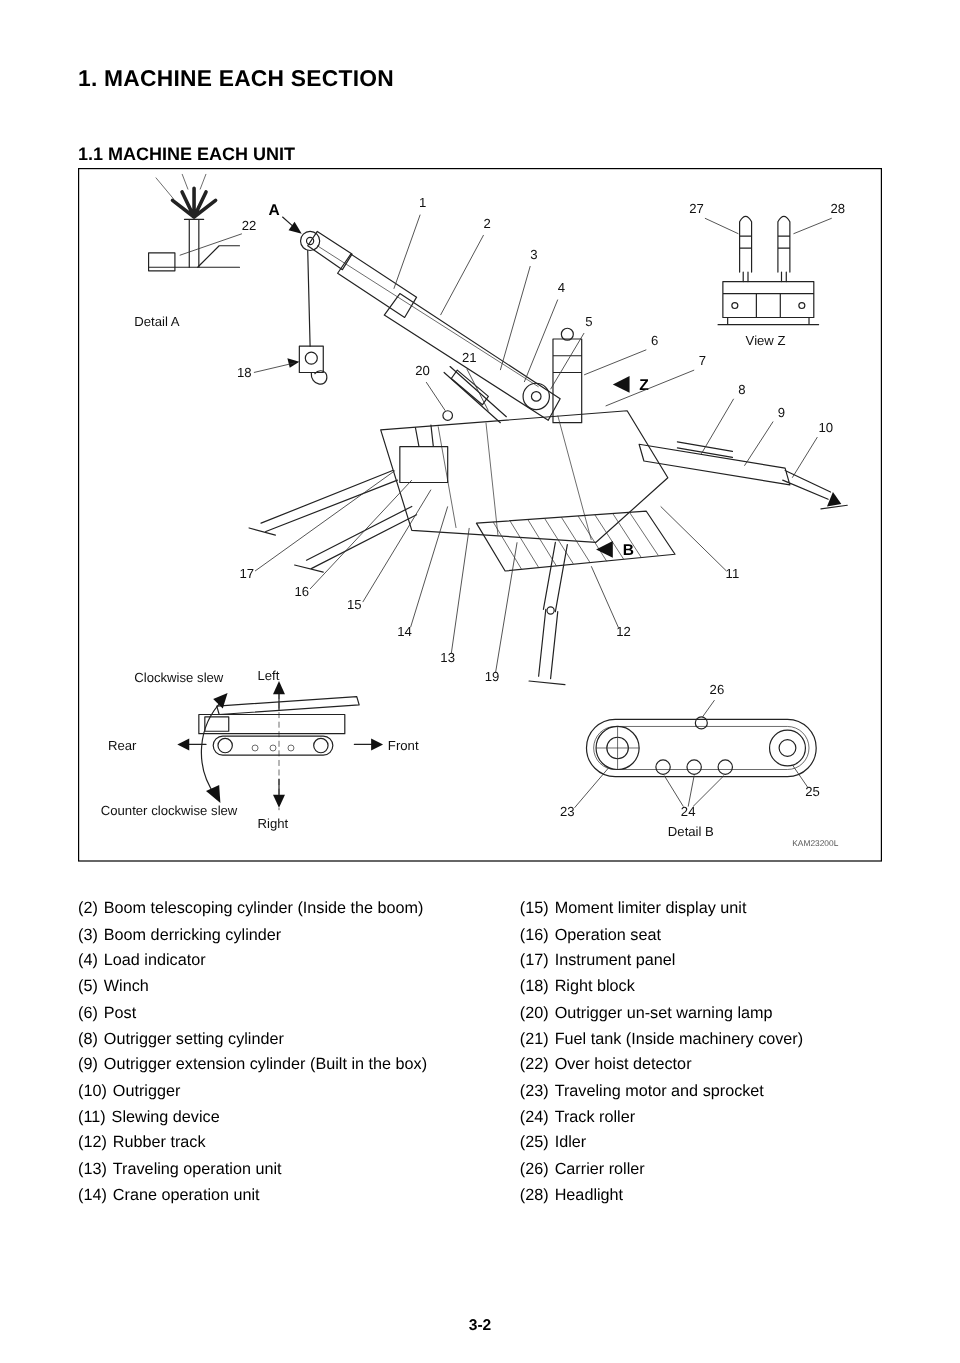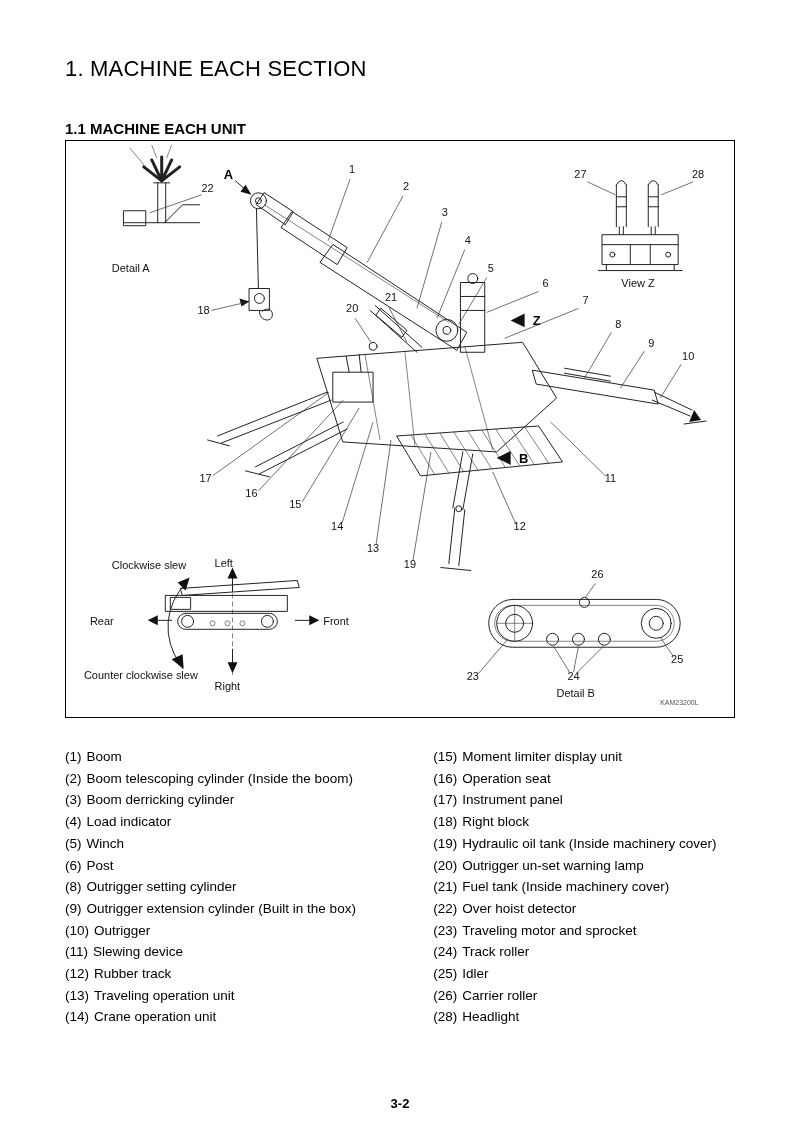--- a/index.html
+++ b/index.html
@@ -5,21 +5,21 @@
   * { margin:0; padding:0; box-sizing:border-box; }
   html,body { background:#ffffff; }
   body {
     width:800px; height:1136px;
     font-family:"Liberation Sans", sans-serif;
     color:#000;
   }
   .page { position:relative; width:800px; height:1136px; background:#fff; overflow:hidden; }
   .title {
     position:absolute; left:65px; top:56px;
-    font-size:22px; font-weight:normal; letter-spacing:.2px;
+    font-size:19px; font-weight:bold; letter-spacing:.2px;
   }
   .subtitle {
     position:absolute; left:65px; top:104px;
     font-size:15px; font-weight:bold;margin-top:16px;
   }
   .figure-box {
     position:absolute; left:65px; top:140px;
     width:670px; height:578px;
     border:1px solid #000; background:#fff;
   }
@@ -232,40 +232,38 @@
           <line x1="513" y1="533" x2="539" y2="507" class="leader"></line>
           <text x="509" y="541" class="callout-num">24</text>
           <line x1="609" y1="517" x2="596" y2="498" class="leader"></line>
           <text x="613" y="524" class="callout-num">25</text>
         </g>
     </svg>
   </div>
 
   <div class="parts">
     <div class="col-left" id="parts-col-left">
-        <div class="part-row"><span class="part-num">(1)</span><span>Boom</span></div>
         <div class="part-row"><span class="part-num">(2)</span><span>Boom telescoping cylinder (Inside the boom)</span></div>
         <div class="part-row"><span class="part-num">(3)</span><span>Boom derricking cylinder</span></div>
         <div class="part-row"><span class="part-num">(4)</span><span>Load indicator</span></div>
         <div class="part-row"><span class="part-num">(5)</span><span>Winch</span></div>
         <div class="part-row"><span class="part-num">(6)</span><span>Post</span></div>
         <div class="part-row"><span class="part-num">(8)</span><span>Outrigger setting cylinder</span></div>
         <div class="part-row"><span class="part-num">(9)</span><span>Outrigger extension cylinder (Built in the box)</span></div>
         <div class="part-row"><span class="part-num">(10)</span><span>Outrigger</span></div>
         <div class="part-row"><span class="part-num">(11)</span><span>Slewing device</span></div>
         <div class="part-row"><span class="part-num">(12)</span><span>Rubber track</span></div>
         <div class="part-row"><span class="part-num">(13)</span><span>Traveling operation unit</span></div>
         <div class="part-row"><span class="part-num">(14)</span><span>Crane operation unit</span></div>
       </div>
     <div class="col-right" id="parts-col-right">
         <div class="part-row"><span class="part-num">(15)</span><span>Moment limiter display unit</span></div>
         <div class="part-row"><span class="part-num">(16)</span><span>Operation seat</span></div>
         <div class="part-row"><span class="part-num">(17)</span><span>Instrument panel</span></div>
         <div class="part-row"><span class="part-num">(18)</span><span>Right block</span></div>
-        <div class="part-row"><span class="part-num">(19)</span><span>Hydraulic oil tank (Inside machinery cover)</span></div>
         <div class="part-row"><span class="part-num">(20)</span><span>Outrigger un-set warning lamp</span></div>
         <div class="part-row"><span class="part-num">(21)</span><span>Fuel tank (Inside machinery cover)</span></div>
         <div class="part-row"><span class="part-num">(22)</span><span>Over hoist detector</span></div>
         <div class="part-row"><span class="part-num">(23)</span><span>Traveling motor and sprocket</span></div>
         <div class="part-row"><span class="part-num">(24)</span><span>Track roller</span></div>
         <div class="part-row"><span class="part-num">(25)</span><span>Idler</span></div>
         <div class="part-row"><span class="part-num">(26)</span><span>Carrier roller</span></div>
         <div class="part-row"><span class="part-num">(28)</span><span>Headlight</span></div>
       </div>
   </div>

